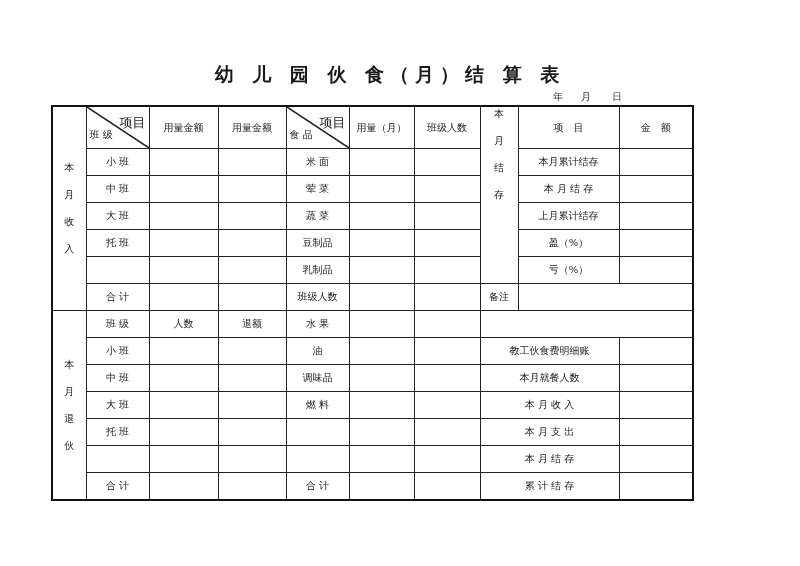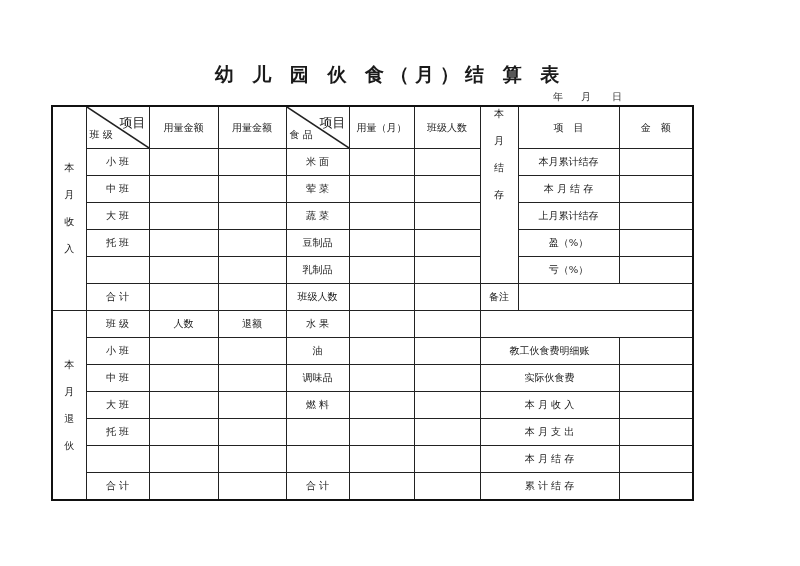--- a/index.html
+++ b/index.html
@@ -250,21 +250,21 @@
       <td colspan="2">教工伙食费明细账</td>
       <td class="input-cell"></td>
     </tr>
     <tr>
       <td>中 班</td>
       <td class="input-cell"></td>
       <td class="input-cell"></td>
       <td>调味品</td>
       <td class="input-cell"></td>
       <td class="input-cell"></td>
-      <td colspan="2">实际伙食费</td>
+      <td colspan="2">本月就餐人数</td>
       <td class="input-cell"></td>
     </tr>
     <tr>
       <td>大 班</td>
       <td class="input-cell"></td>
       <td class="input-cell"></td>
       <td>燃 料</td>
       <td class="input-cell"></td>
       <td class="input-cell"></td>
       <td colspan="2">本 月 收 入</td>

